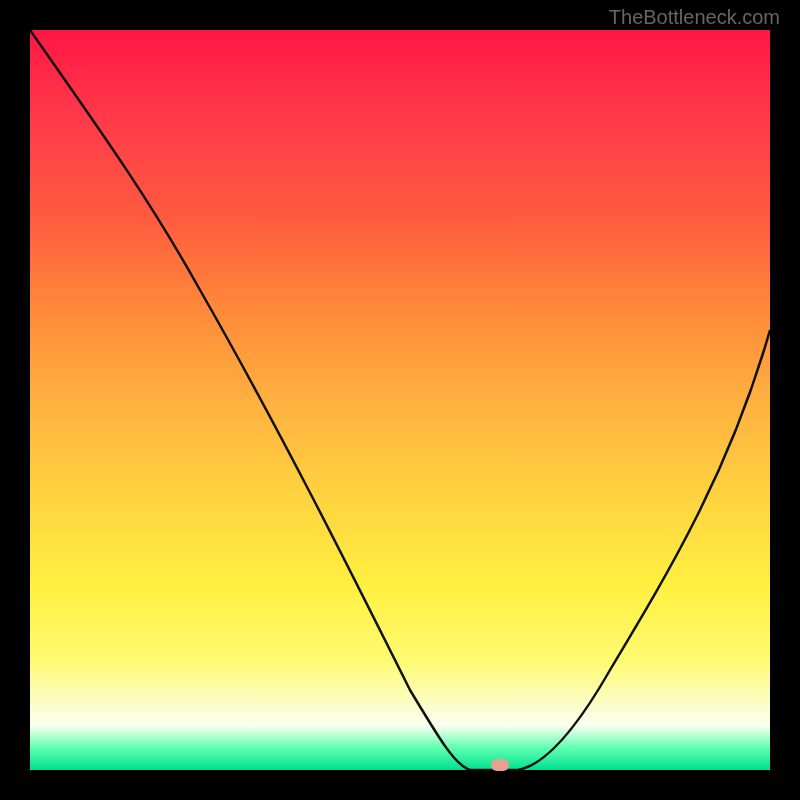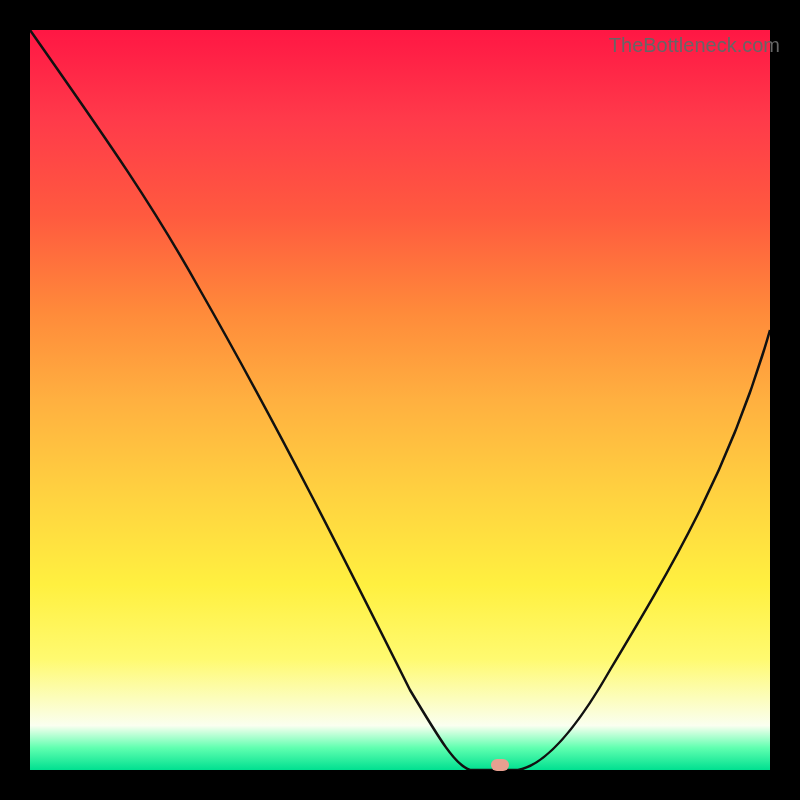--- a/index.html
+++ b/index.html
@@ -12,21 +12,20 @@
     font-family: Arial, sans-serif;
   }
   .watermark {
     position: absolute;
     top: 6px;
     right: 20px;
     color: #666;
     font-size: 20px;
     font-weight: 500;
     z-index: 10;
-    margin-top: 28px;
   }
   .plot-area {
     position: absolute;
     left: 30px;
     top: 30px;
     width: 740px;
     height: 740px;
   }
   .gradient-bg {
     position: absolute;

